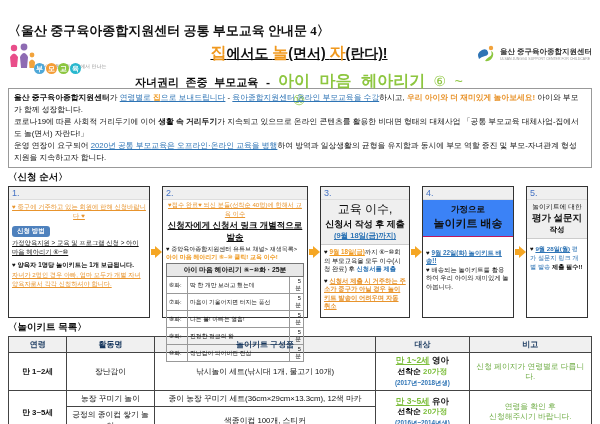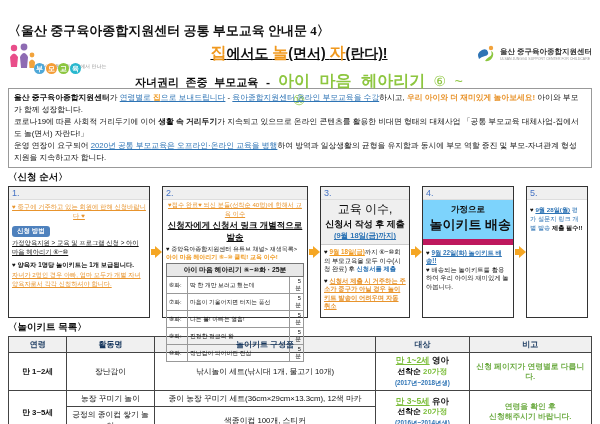--- a/index.html
+++ b/index.html
@@ -70,43 +70,43 @@
 
   .box3 { width:90px; }
   .s3-head { background:#EFEFEF; text-align:center; padding:1px 2px 3px 2px; border-bottom:1px solid #ccc; }
   .s3-h1 { font-size:12px; }
   .s3-h2 { font-size:9px; font-weight:bold; }
   .s3-h3 { font-size:7.5px; font-weight:bold; color:#2E74B5; text-decoration:underline; }
   .box3 .body { padding:3px 3px; font-size:6.3px; line-height:1.35; }
   .s3-b { margin-bottom:3px; }
 
   .box4 { width:92px; }
-  .s4-head { background:#7dd3fc; text-align:center; padding:4px 2px 5px 2px; border-bottom:6px solid #be185d; }
+  .s4-head { background:#3b82f6; text-align:center; padding:4px 2px 5px 2px; border-bottom:1px solid #be185d; }
   .s4-h1 { font-size:8.5px; font-weight:bold; }
-  .s4-h2 { font-size:13px; font-weight:bold;text-align:right; }
+  .s4-h2 { font-size:11px; font-weight:bold; }
   .box4 .body { padding:3px 3px; font-size:6.3px; line-height:1.35; margin-top:auto; padding-bottom:26px; }
 
   .box5 { width:62px; }
   .s5-head { background:#EFEFEF; text-align:center; padding:2px 2px 3px 2px; border-bottom:1px solid #ccc; }
   .s5-h1 { font-size:6.8px; }
   .s5-h2 { font-size:9.5px; font-weight:bold; }
   .s5-h3 { font-size:7.5px; font-weight:bold; }
   .box5 .body { padding:6px 3px; font-size:6.2px; line-height:1.45; }
 
   
   .kit-table { width:100%; border-collapse:collapse; margin-bottom:2px; }
   .kit-table th { background:#F0F0F0; color:#17375E; font-size:8px; font-weight:bold; border:1px solid #444; padding:2px 0; }
   .kit-table td { border:1px solid #444; font-size:7.8px; text-align:center; padding:2px 2px; }
   .kit-age { font-size:10.5px; font-weight:bold; }
   .kit-target { line-height:1.35; }
   .kit-target .age { color:#7DBE3C; font-weight:bold; text-decoration:underline; font-size:8.5px; }
   .kit-target .lbl { font-weight:bold; font-size:8.5px; }
   .kit-target .quota { color:#7DBE3C; font-weight:bold;text-align:right; }
   .kit-target .years { color:#2E74B5; font-weight:bold; font-size:6.3px; }
-  .kit-remark { color:#70AD47; font-weight:bold; font-size:8.8px; line-height:1.3; }
+  .kit-remark { color:#70AD47; font-weight:normal; font-size:8.8px; line-height:1.3; }
 </style>
 </head>
 <body>
 
 <div class="page">
 
   <div class="notice-line">
     <span>〈울산 중구육아종합지원센터 공통 부모교육 안내문 4〉</span>
   </div>
 
@@ -257,20 +257,25 @@
       </div>
     </div>
 
     <div class="step-arrow">
         <span class="arrow-stem"></span>
         <span class="arrow-head"></span>
       </div>
 
     <div class="step-box box5">
       <div class="step-num-strip">5.</div>
+      <div class="s5-head">
+        <div class="s5-h1">놀이키트에 대한</div>
+        <div class="s5-h2">평가 설문지</div>
+        <div class="s5-h3">작성</div>
+      </div>
       <div class="body">
         <div><span>♥ </span><span class="t-blue b u">9월 28일(월)</span><span class="t-blue"> 평가 설문지 링크 개별 발송 </span><span class="b">제출 필수!!</span></div>
       </div>
     </div>
   </div>
 
   <div class="section-heading">〈놀이키트 목록〉</div>
 
   <table class="kit-table">
     <thead>

